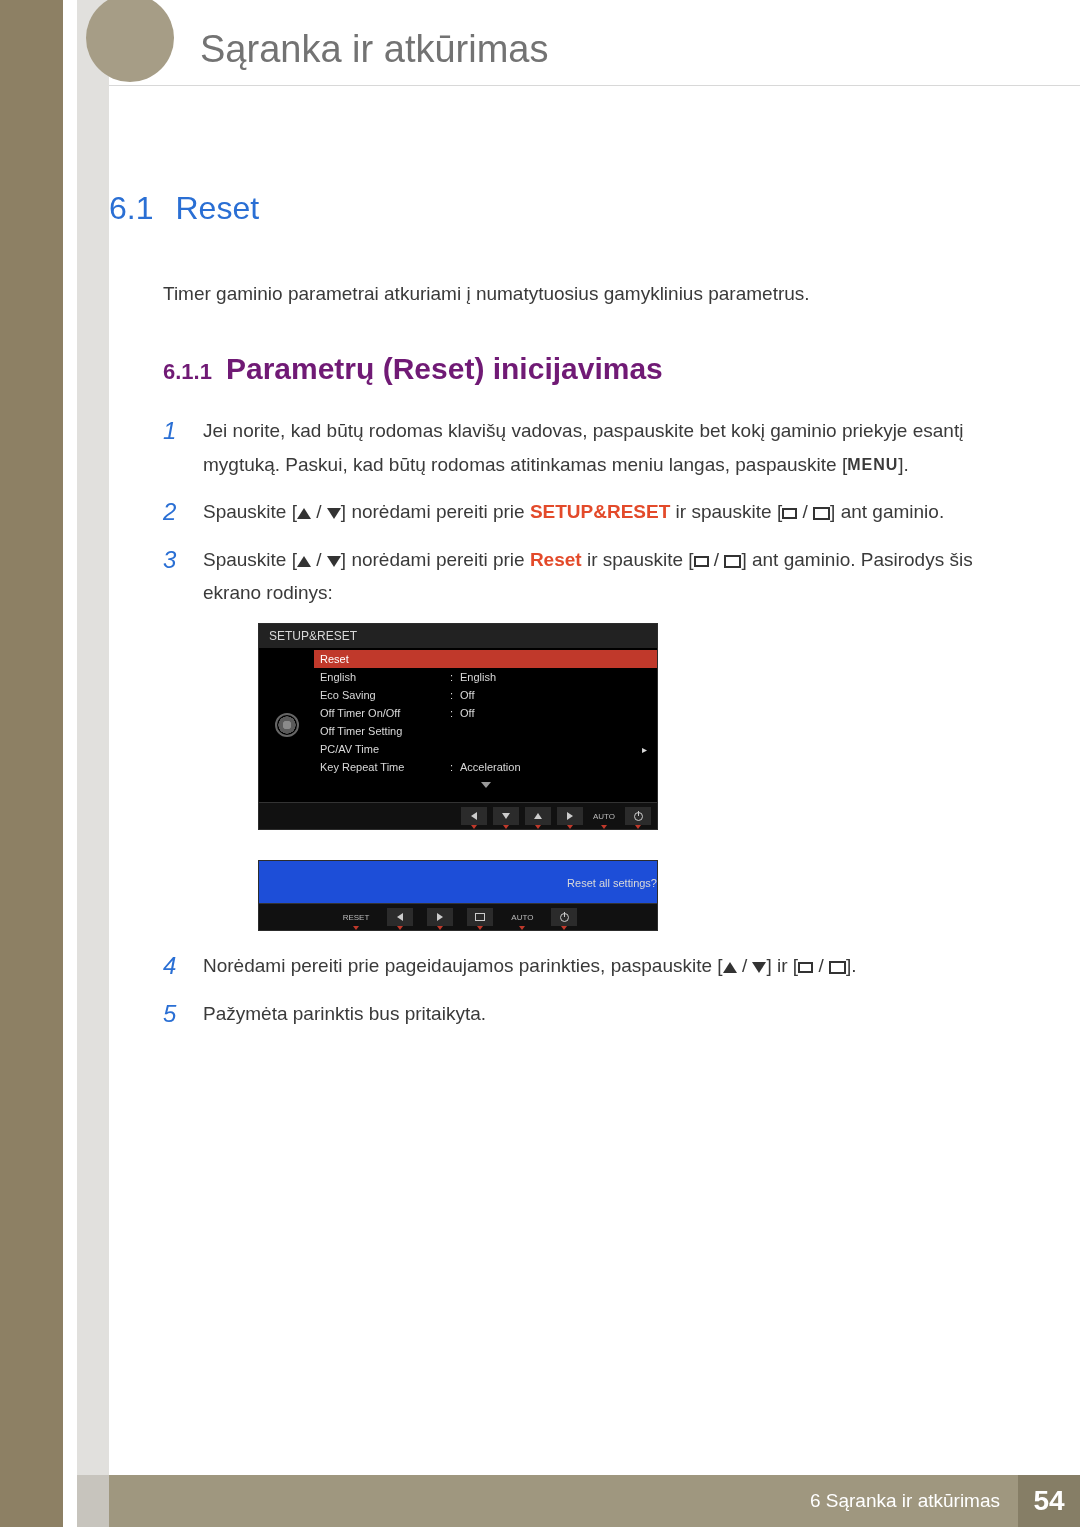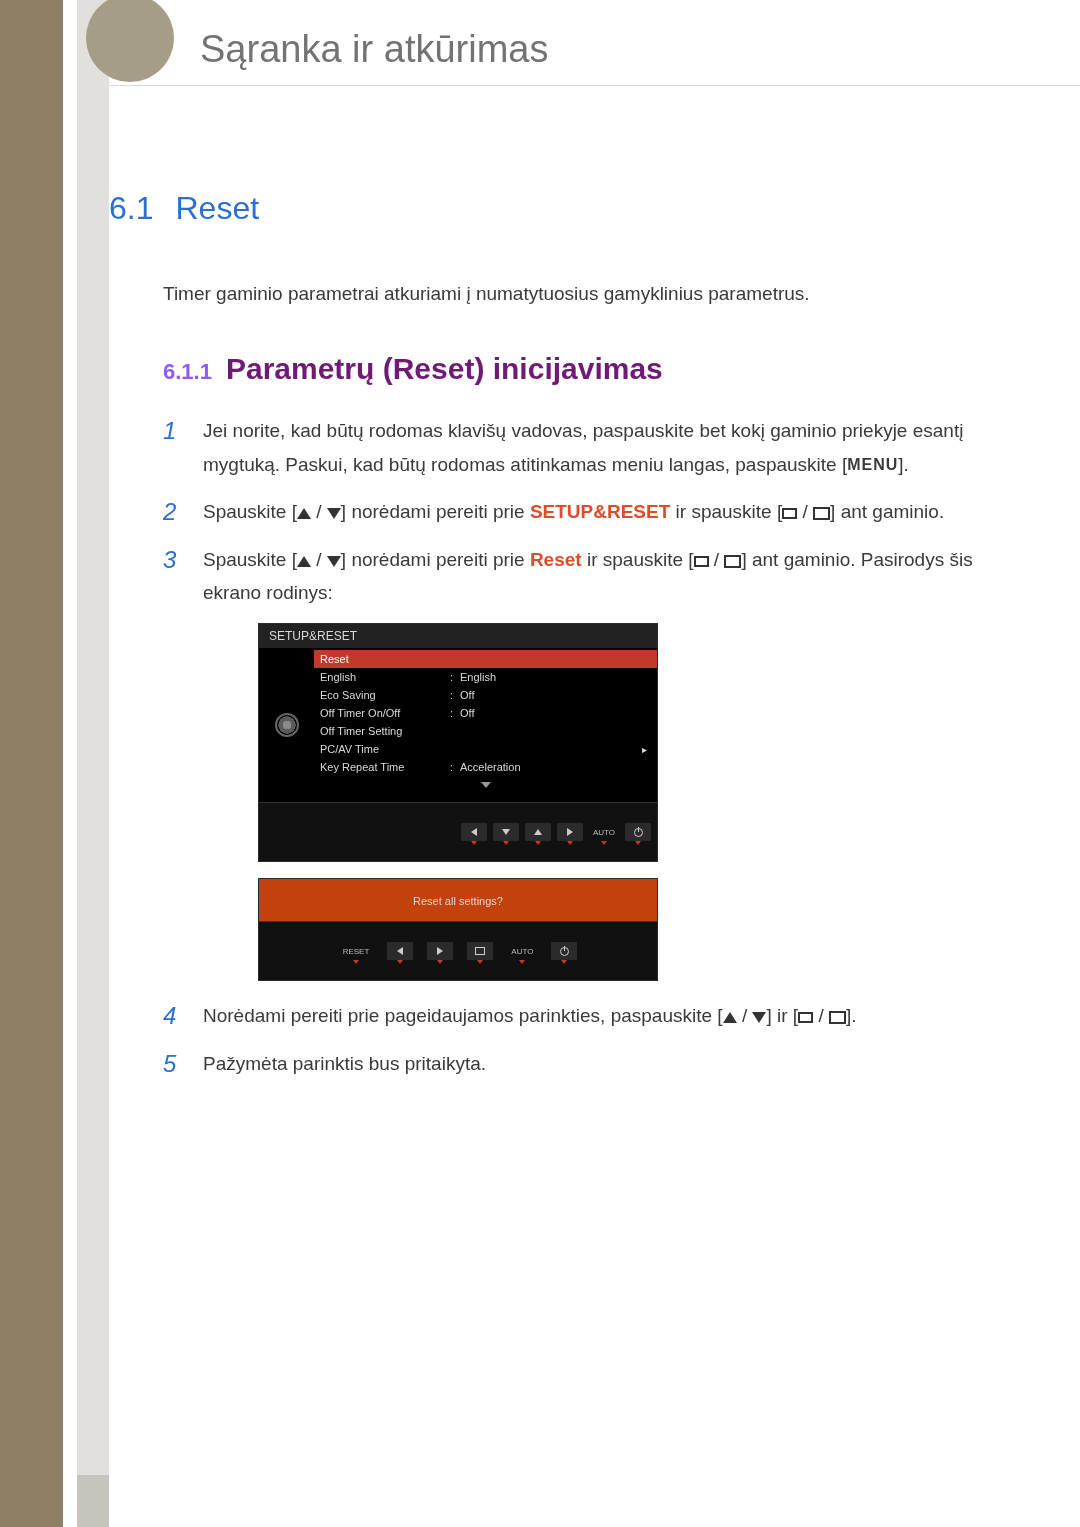--- a/index.html
+++ b/index.html
@@ -19,21 +19,21 @@
   
   .content { position: absolute; left: 109px; right: 46px; top: 190px; }
 
   .h1-row { display: flex; align-items: baseline; gap: 22px; margin-bottom: 52px; }
   .h1-num { color: #2a6fd4; font-size: 32px; font-weight: 400; }
   .h1-title { color: #2a6fd4; font-size: 32px; font-weight: 400; }
 
   .intro { margin-left: 54px; font-size: 19px; line-height: 1.55; color: #3a3a3a; margin-bottom: 44px; }
 
   .h2-row { margin-left: 54px; display: flex; align-items: baseline; gap: 14px; margin-bottom: 28px; }
-  .h2-num { color: #8b5cf6; font-size: 22px; font-weight: 700; }
+  .h2-num { color: #701a75; font-size: 22px; font-weight: 700; }
   .h2-title { color: #701a75; font-size: 30px; font-weight: 700; }
 
   .ol { margin-left: 54px; }
   .ol .step { display: flex; align-items: flex-start; gap: 20px; margin-bottom: 14px; }
   .step-num { color: #2a6fd4; font-size: 24px; font-style: italic; font-weight: 400; min-width: 20px; line-height: 1.4; }
   .step-txt { font-size: 19px; line-height: 1.75; color: #3a3a3a; flex: 1; }
   .inline-red { color: #e34a2a; font-weight: 700; }
   .inline-menu { font-weight: 700; font-size: 16px; letter-spacing: 1px; vertical-align: 1px; }
   .arrow-up { display:inline-block; width:0; height:0; border-left:7px solid transparent; border-right:7px solid transparent; border-bottom:11px solid #333; vertical-align:-1px;}
   .arrow-down { display:inline-block; width:0; height:0; border-left:7px solid transparent; border-right:7px solid transparent; border-top:11px solid #333; vertical-align:-1px;}
@@ -50,27 +50,27 @@
   .osd-gear { width: 24px; height: 24px; border-radius: 50%; background: radial-gradient(circle, #8a8a8a 30%, #5a5a5a 32%, #5a5a5a 60%, #000 62%); border: 2px solid #666; }
   .osd-rows { flex: 1; padding: 2px 0 6px; }
   .osd-row { display: flex; padding: 3px 10px 3px 6px; align-items: center; }
   .osd-row.sel { background: #c0392b; color: #fff; }
   .osd-row .k { flex: 0 0 130px; }
   .osd-row .c { flex: 0 0 10px; }
   .osd-row .v { flex: 1; }
   .osd-row .ar { font-size: 10px; }
   .osd-chev-row { text-align: center; padding: 2px 0 6px; }
   .osd-chev { display:inline-block; width:0; height:0; border-left:5px solid transparent; border-right:5px solid transparent; border-top:6px solid #999; }
-  .osd-ctrl { display: flex; justify-content: flex-end; background: #111; padding: 20px 6px; gap: 6px; border-top: 1px solid #333; }
+  .osd-ctrl { display: flex; justify-content: flex-end; background: #111; padding: 4px 6px; gap: 6px; border-top: 1px solid #333; }
   .osd-ctrl .btn { width: 26px; height: 18px; background: #2b2b2b; display:flex; align-items:center; justify-content:center; font-size:8px; color:#bbb; position:relative; }
   .osd-ctrl .btn::after { content:""; position:absolute; left:50%; bottom:-4px; margin-left:-3px; width:0; height:0; border-left:3px solid transparent; border-right:3px solid transparent; border-top:4px solid #c0392b; }
   .osd-ctrl .txt { font-size: 8px; display:flex; align-items:center; padding: 0 4px; color:#bbb; position:relative;}
   .osd-ctrl .txt::after { content:""; position:absolute; left:50%; bottom:-4px; margin-left:-3px; width:0; height:0; border-left:3px solid transparent; border-right:3px solid transparent; border-top:4px solid #c0392b; }
 
-  .dialog { margin-top: 16px; width: 400px; background: #c2410c; color: #d9d9d9; padding: 16px 0 0; font-size: 11px; text-align: center; border: 1px solid #2c2c2c;}
+  .dialog { margin-top: 30px; width: 400px; background: #1d4ed8; color: #d9d9d9; padding: 16px 0 0; font-size: 11px; text-align: right; border: 1px solid #2c2c2c;}
   .dialog .q { margin-bottom: 14px; }
   .dialog .opts { display: flex; justify-content: center; gap: 50px; margin-bottom: 16px; }
   .dialog .opt { min-width: 90px; padding: 3px 0; }
   .dialog .opt.sel { background: #c0392b; color: #f0c96a; }
   .dialog .osd-ctrl { justify-content: center; gap: 14px; }
 
   
   .footer { position: absolute; left: 109px; right: 0; bottom: 0; height: 52px; background: #9f977f; display:flex; align-items:center; justify-content:flex-end; padding-right: 0; }
   .footer-text { color: #fff; font-size: 19px; margin-right: 18px; }
   .footer-page { width: 62px; height: 52px; background: #867e66; color: #fff; font-size: 28px; font-weight: 700; display:flex; align-items:center; justify-content:center; }
@@ -225,14 +225,18 @@
       </div>
 
       <div class="step">
         <div class="step-num">5</div>
         <div class="step-txt">Pažymėta parinktis bus pritaikyta.</div>
       </div>
 
     </div>
   </div>
 
+  <div class="footer">
+    <div class="footer-text">6 Sąranka ir atkūrimas</div>
+    <div class="footer-page">54</div>
+  </div>
 
 </div>
 
 </body></html>

